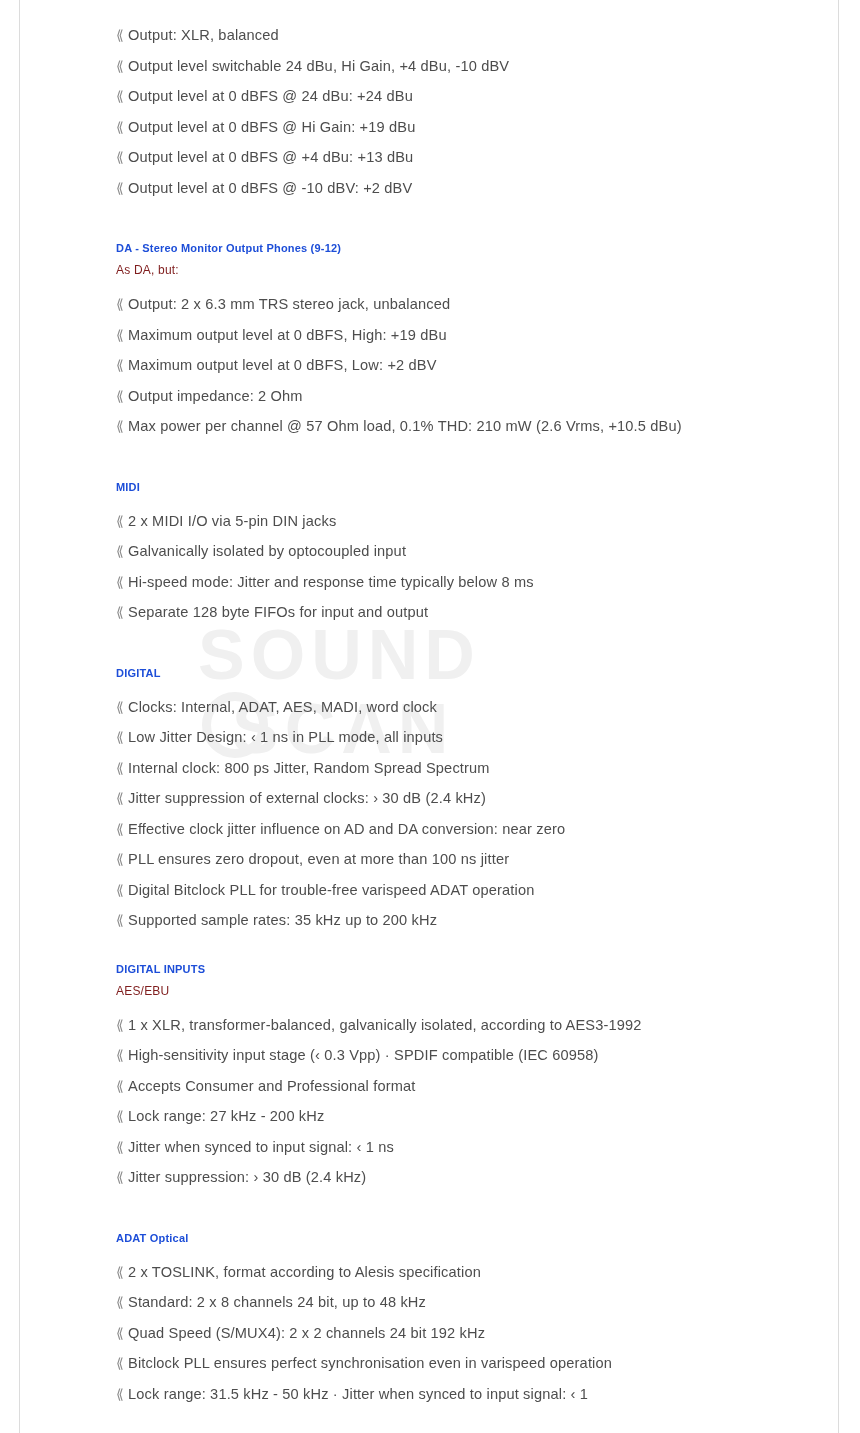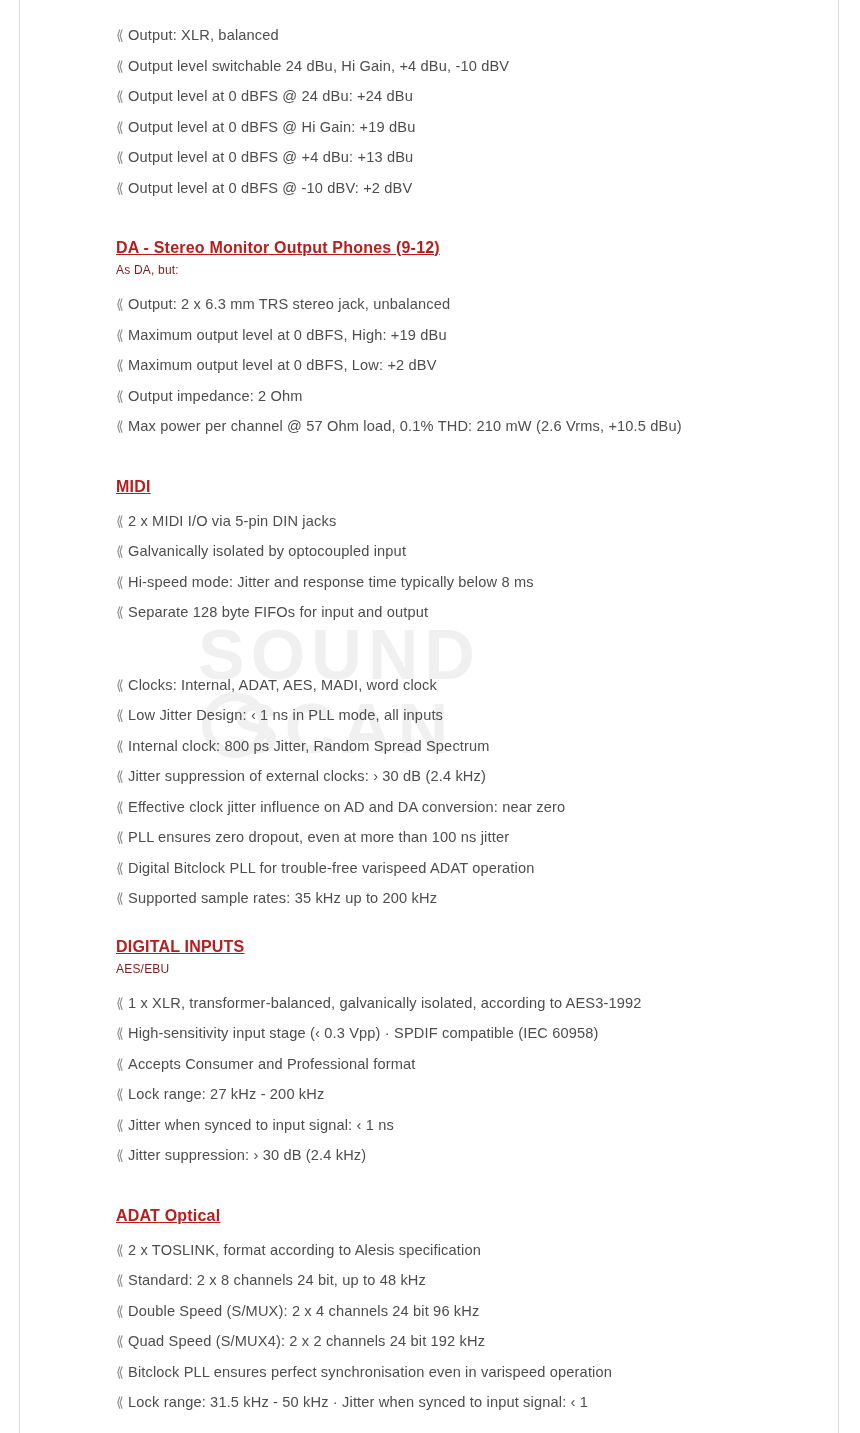--- a/index.html
+++ b/index.html
@@ -72,26 +72,25 @@
     height: 66px;
     border: 9px solid #f0f0f0;
     border-radius: 50%;
     box-sizing: border-box;
   }
   .section {
     position: relative;
     z-index: 1;
   }
   .sec-title {
-    font-size: 16px;
+    font-size: 11px;
     font-weight: bold;
-    color: #b91c1c;
+    color: #1d4ed8;
     line-height: 22px;
     letter-spacing: 0.2px;
-    text-decoration: underline;
   }
   .sec-subtitle {
     font-size: 12px;
     color: #7f1d1d;
     line-height: 22px;
     letter-spacing: 0.2px;
   }
   .item {
     font-size: 14.6px;
     color: #4d4d4d;
@@ -158,20 +157,21 @@
       <div class="gap-sm"></div>
       <div class="item"><span class="bullet">⟪</span><span>2 x MIDI I/O via 5-pin DIN jacks</span></div>
       <div class="item"><span class="bullet">⟪</span><span>Galvanically isolated by optocoupled input</span></div>
       <div class="item"><span class="bullet">⟪</span><span>Hi-speed mode: Jitter and response time typically below 8 ms</span></div>
       <div class="item"><span class="bullet">⟪</span><span>Separate 128 byte FIFOs for input and output</span></div>
     </div>
 
     <div class="gap-lg"></div>
 
     <div class="section">
+      <div class="sec-title">DIGITAL</div>
       <div class="gap-sm"></div>
       <div class="item"><span class="bullet">⟪</span><span>Clocks: Internal, ADAT, AES, MADI, word clock</span></div>
       <div class="item"><span class="bullet">⟪</span><span>Low Jitter Design: ‹ 1 ns in PLL mode, all inputs</span></div>
       <div class="item"><span class="bullet">⟪</span><span>Internal clock: 800 ps Jitter, Random Spread Spectrum</span></div>
       <div class="item"><span class="bullet">⟪</span><span>Jitter suppression of external clocks: › 30 dB (2.4 kHz)</span></div>
       <div class="item"><span class="bullet">⟪</span><span>Effective clock jitter influence on AD and DA conversion: near zero</span></div>
       <div class="item"><span class="bullet">⟪</span><span>PLL ensures zero dropout, even at more than 100 ns jitter</span></div>
       <div class="item"><span class="bullet">⟪</span><span>Digital Bitclock PLL for trouble-free varispeed ADAT operation</span></div>
       <div class="item"><span class="bullet">⟪</span><span>Supported sample rates: 35 kHz up to 200 kHz</span></div>
     </div>
@@ -190,20 +190,19 @@
       <div class="item"><span class="bullet">⟪</span><span>Jitter suppression: › 30 dB (2.4 kHz)</span></div>
     </div>
 
     <div class="gap-lg"></div>
 
     <div class="section">
       <div class="sec-title">ADAT Optical</div>
       <div class="gap-sm"></div>
       <div class="item"><span class="bullet">⟪</span><span>2 x TOSLINK, format according to Alesis specification</span></div>
       <div class="item"><span class="bullet">⟪</span><span>Standard: 2 x 8 channels 24 bit, up to 48 kHz</span></div>
-      <div class="item"><span class="bullet">⟪</span><span>Double Speed (S/MUX): 2 x 4 channels 24 bit 96 kHz</span></div>
       <div class="item"><span class="bullet">⟪</span><span>Quad Speed (S/MUX4): 2 x 2 channels 24 bit 192 kHz</span></div>
       <div class="item"><span class="bullet">⟪</span><span>Bitclock PLL ensures perfect synchronisation even in varispeed operation</span></div>
       <div class="item"><span class="bullet">⟪</span><span>Lock range: 31.5 kHz  -  50 kHz  ·  Jitter when synced to input signal: ‹ 1</span></div>
     </div>
 
   </div>
 </div>
 
 </body></html>

